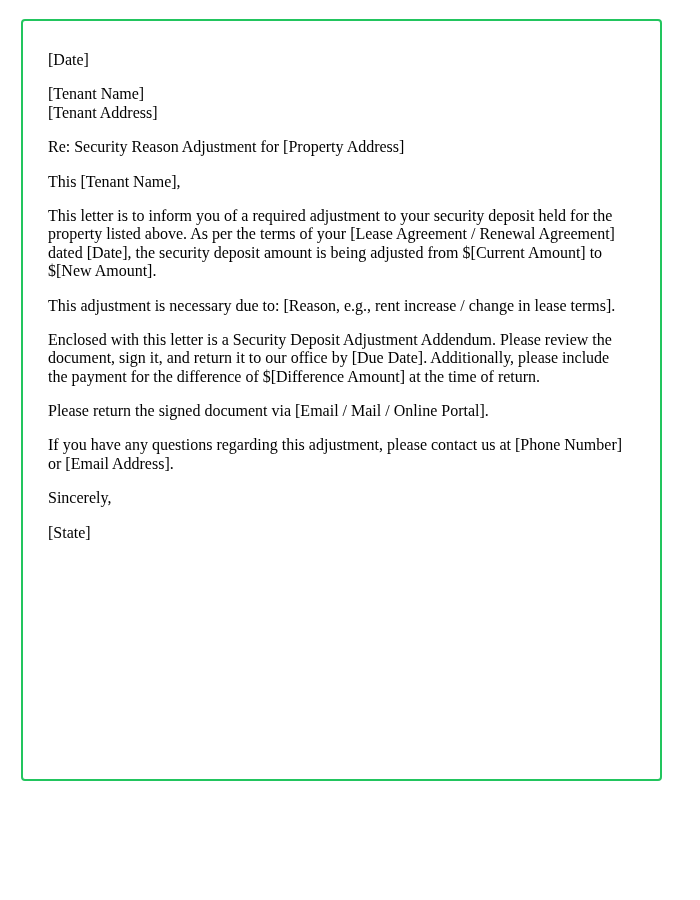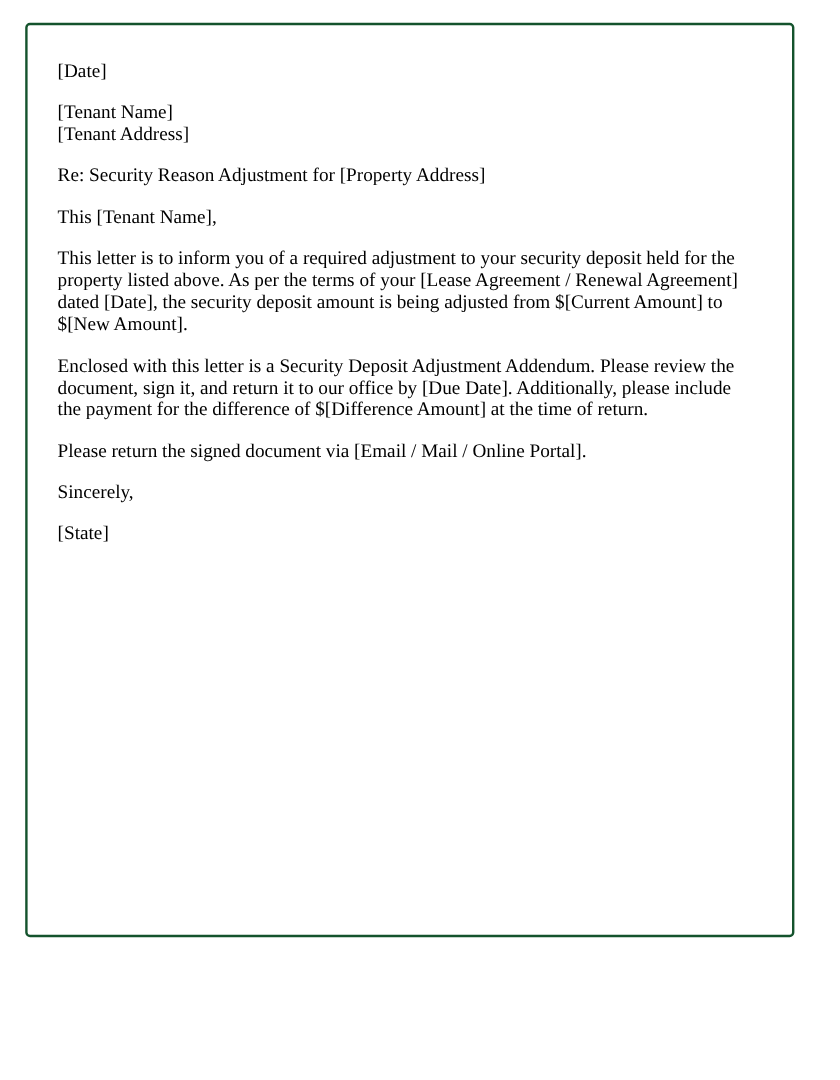--- a/index.html
+++ b/index.html
@@ -14,21 +14,21 @@
       font-size: 16px;
       line-height: 1.15;
       color: #000000;
       overflow: hidden;
     }
     .letter-frame {
       box-sizing: border-box;
       width: 641px;
       height: 762px;
       margin: 19px 16px 0 21px;
-      border: 2px solid #14532d;
+      border: 2px solid #22c55e;
       border-radius: 4px;
       padding: 14px 37px 0 25px;
       background: #ffffff;
       overflow: hidden;
     }
     .letter-frame p {
       margin: 16px 0;
       padding: 0;
     }
     .block-line {
@@ -47,25 +47,27 @@
     <span class="block-line">[Tenant Name]</span>
     <span class="block-line">[Tenant Address]</span>
   </p>
 
   <p>Re: Security Reason Adjustment for [Property Address]</p>
 
   <p>This [Tenant Name],</p>
 
   <p>This letter is to inform you of a required adjustment to your security deposit held for the property listed above. As per the terms of your [Lease Agreement / Renewal Agreement] dated [Date], the security deposit amount is being adjusted from $[Current Amount] to $[New Amount].</p>
 
+  <p>This adjustment is necessary due to: [Reason, e.g., rent increase / change in lease terms].</p>
 
   <p>Enclosed with this letter is a Security Deposit Adjustment Addendum. Please review the document, sign it, and return it to our office by [Due Date]. Additionally, please include the payment for the difference of $[Difference Amount] at the time of return.</p>
 
   <p>Please return the signed document via [Email / Mail / Online Portal].</p>
 
+  <p>If you have any questions regarding this adjustment, please contact us at [Phone Number] or [Email Address].</p>
 
   <p>Sincerely,</p>
 
   <p>
     <span class="block-line">[State]</span>
   </p>
 
 </div>
 
 </body></html>

